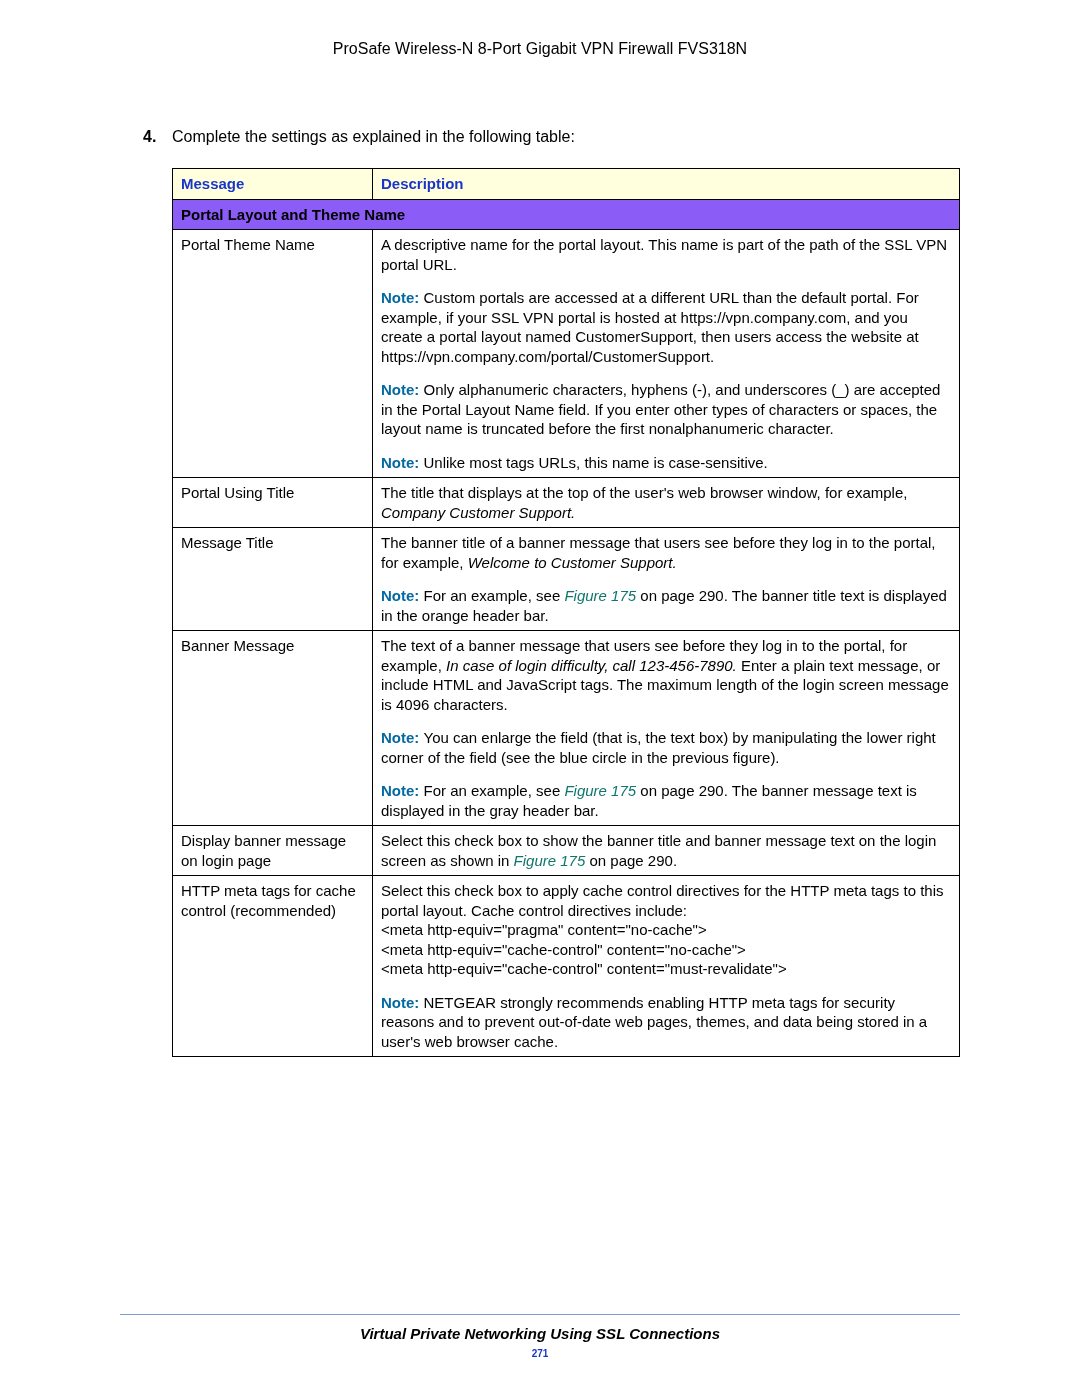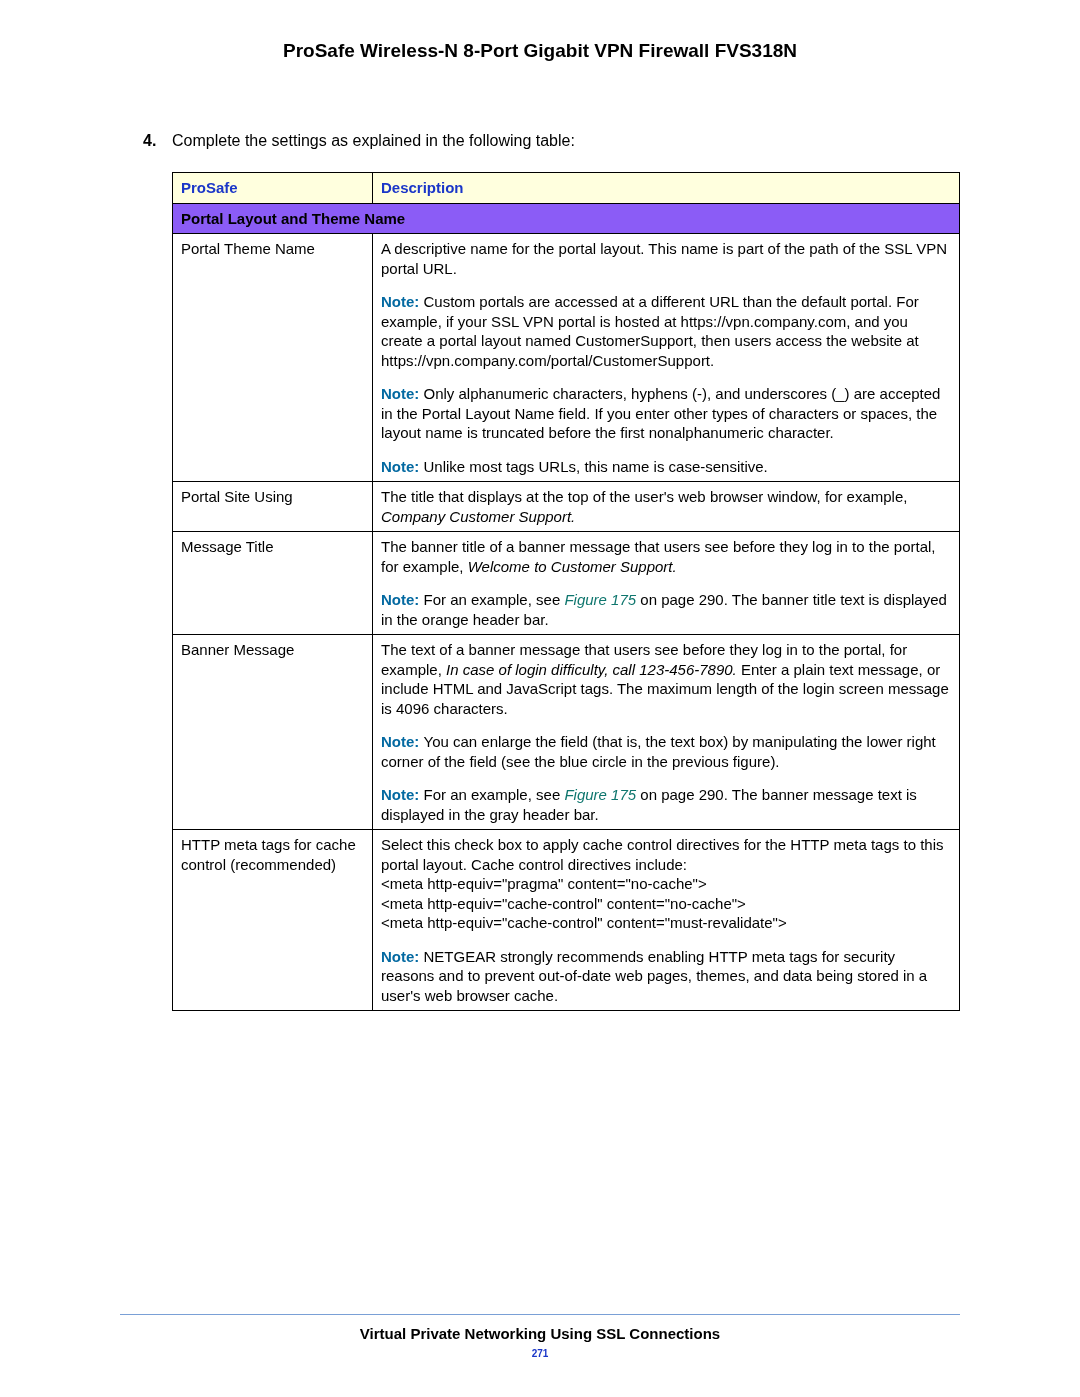--- a/index.html
+++ b/index.html
@@ -11,22 +11,22 @@
   .page {
     width: 1080px;
     height: 1397px;
     margin: 0 auto;
     position: relative;
     box-sizing: border-box;
     padding: 40px 120px 0 120px;
   }
   .header-title {
     text-align: center;
-    font-weight: bold;
-    font-size: 19px;
+    font-weight: normal;
+    font-size: 16px;
     margin-bottom: 70px;
   }
   .step {
     padding-left: 52px;
     position: relative;
     font-size: 16px;
     margin-bottom: 22px;
   }
   .step-num {
     position: absolute;
@@ -86,20 +86,21 @@
     text-align: center;
   }
   .footer-line {
     height: 1px;
     background: #7aa0d6;
     margin: 0 120px 10px 120px;
   }
   .footer-title {
     font-weight: bold;
     font-size: 15px;
+    font-style: italic;
   }
   .page-number {
     color: #1a36c8;
     font-weight: bold;
     font-size: 10px;
     margin-top: 6px;
   }
 </style>
 </head>
 <body>
@@ -114,41 +115,41 @@
   </div>
 
 
   <table class="settings">
     <colgroup>
         <col class="col-setting">
         <col>
       </colgroup>
     <thead>
       <tr>
-        <th>ProSafe</th>
+        <th>Message</th>
         <th>Description</th>
       </tr>
     </thead>
     <tbody>
       <tr class="section-row">
         <td colspan="2">Portal Layout and Theme Name</td>
       </tr>
 
       <tr>
         <td>Portal Theme Name</td>
         <td>
           <div class="desc-block">A descriptive name for the portal layout. This name is part of the path of the SSL VPN portal URL.</div>
           <div class="desc-block"><span class="note-label">Note:  </span><span>Custom portals are accessed at a different URL than the default portal. For example, if your SSL VPN portal is hosted at https://vpn.company.com, and you create a portal layout named CustomerSupport, then users access the website at https://vpn.company.com/portal/CustomerSupport.</span></div>
           <div class="desc-block"><span class="note-label">Note:  </span><span>Only alphanumeric characters, hyphens (-), and underscores (_) are accepted in the Portal Layout Name field. If you enter other types of characters or spaces, the layout name is truncated before the first nonalphanumeric character.</span></div>
           <div class="desc-block"><span class="note-label">Note:  </span><span>Unlike most tags URLs, this name is case-sensitive.</span></div>
         </td>
       </tr>
 
       <tr>
-        <td>Portal Site Using</td>
+        <td>Portal Using Title</td>
         <td>
           <div class="desc-block"><span>The title that displays at the top of the user's web browser window, for example, </span><span class="ital">Company Customer Support.</span></div>
         </td>
       </tr>
 
       <tr>
         <td>Message Title</td>
         <td>
           <div class="desc-block"><span>The banner title of a banner message that users see before they log in to the portal, for example, </span><span class="ital">Welcome to Customer Support.</span></div>
           <div class="desc-block"><span class="note-label">Note:  </span><span>For an example, see </span><span class="link">Figure 175</span><span> on page 290. The banner title text is displayed in the orange header bar.</span></div>
@@ -157,20 +158,26 @@
 
       <tr>
         <td>Banner Message</td>
         <td>
           <div class="desc-block"><span>The text of a banner message that users see before they log in to the portal, for example, </span><span class="ital">In case of login difficulty, call 123-456-7890.</span><span> Enter a plain text message, or include HTML and JavaScript tags. The maximum length of the login screen message is 4096 characters.</span></div>
           <div class="desc-block"><span class="note-label">Note:  </span><span>You can enlarge the field (that is, the text box) by manipulating the lower right corner of the field (see the blue circle in the previous figure).</span></div>
           <div class="desc-block"><span class="note-label">Note:  </span><span>For an example, see </span><span class="link">Figure 175</span><span> on page 290. The banner message text is displayed in the gray header bar.</span></div>
         </td>
       </tr>
 
+      <tr>
+        <td>Display banner message on login page</td>
+        <td>
+          <div class="desc-block"><span>Select this check box to show the banner title and banner message text on the login screen as shown in </span><span class="link">Figure 175</span><span> on page 290.</span></div>
+        </td>
+      </tr>
 
       <tr>
         <td>HTTP meta tags for cache control (recommended)</td>
         <td>
           <div class="desc-block">
             <div>Select this check box to apply cache control directives for the HTTP meta tags to this portal layout. Cache control directives include:</div>
             <div>&lt;meta http-equiv="pragma" content="no-cache"&gt;</div>
             <div>&lt;meta http-equiv="cache-control" content="no-cache"&gt;</div>
             <div>&lt;meta http-equiv="cache-control" content="must-revalidate"&gt;</div>
           </div>

